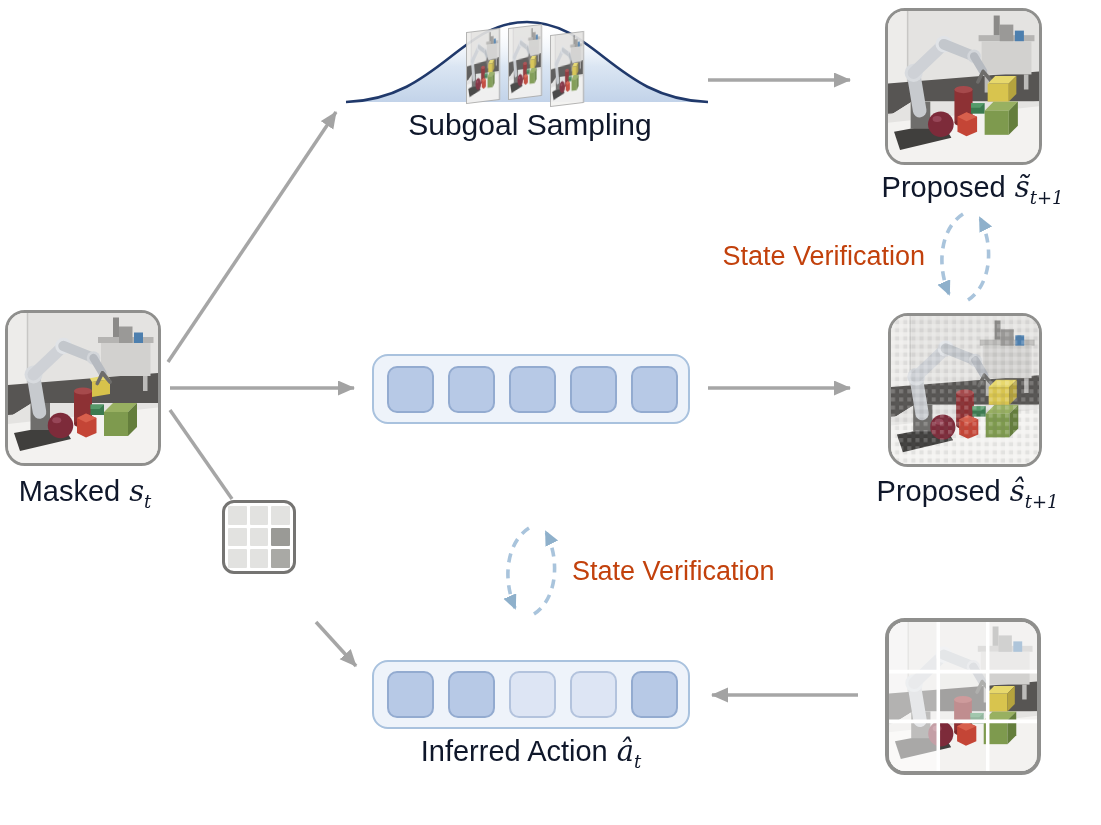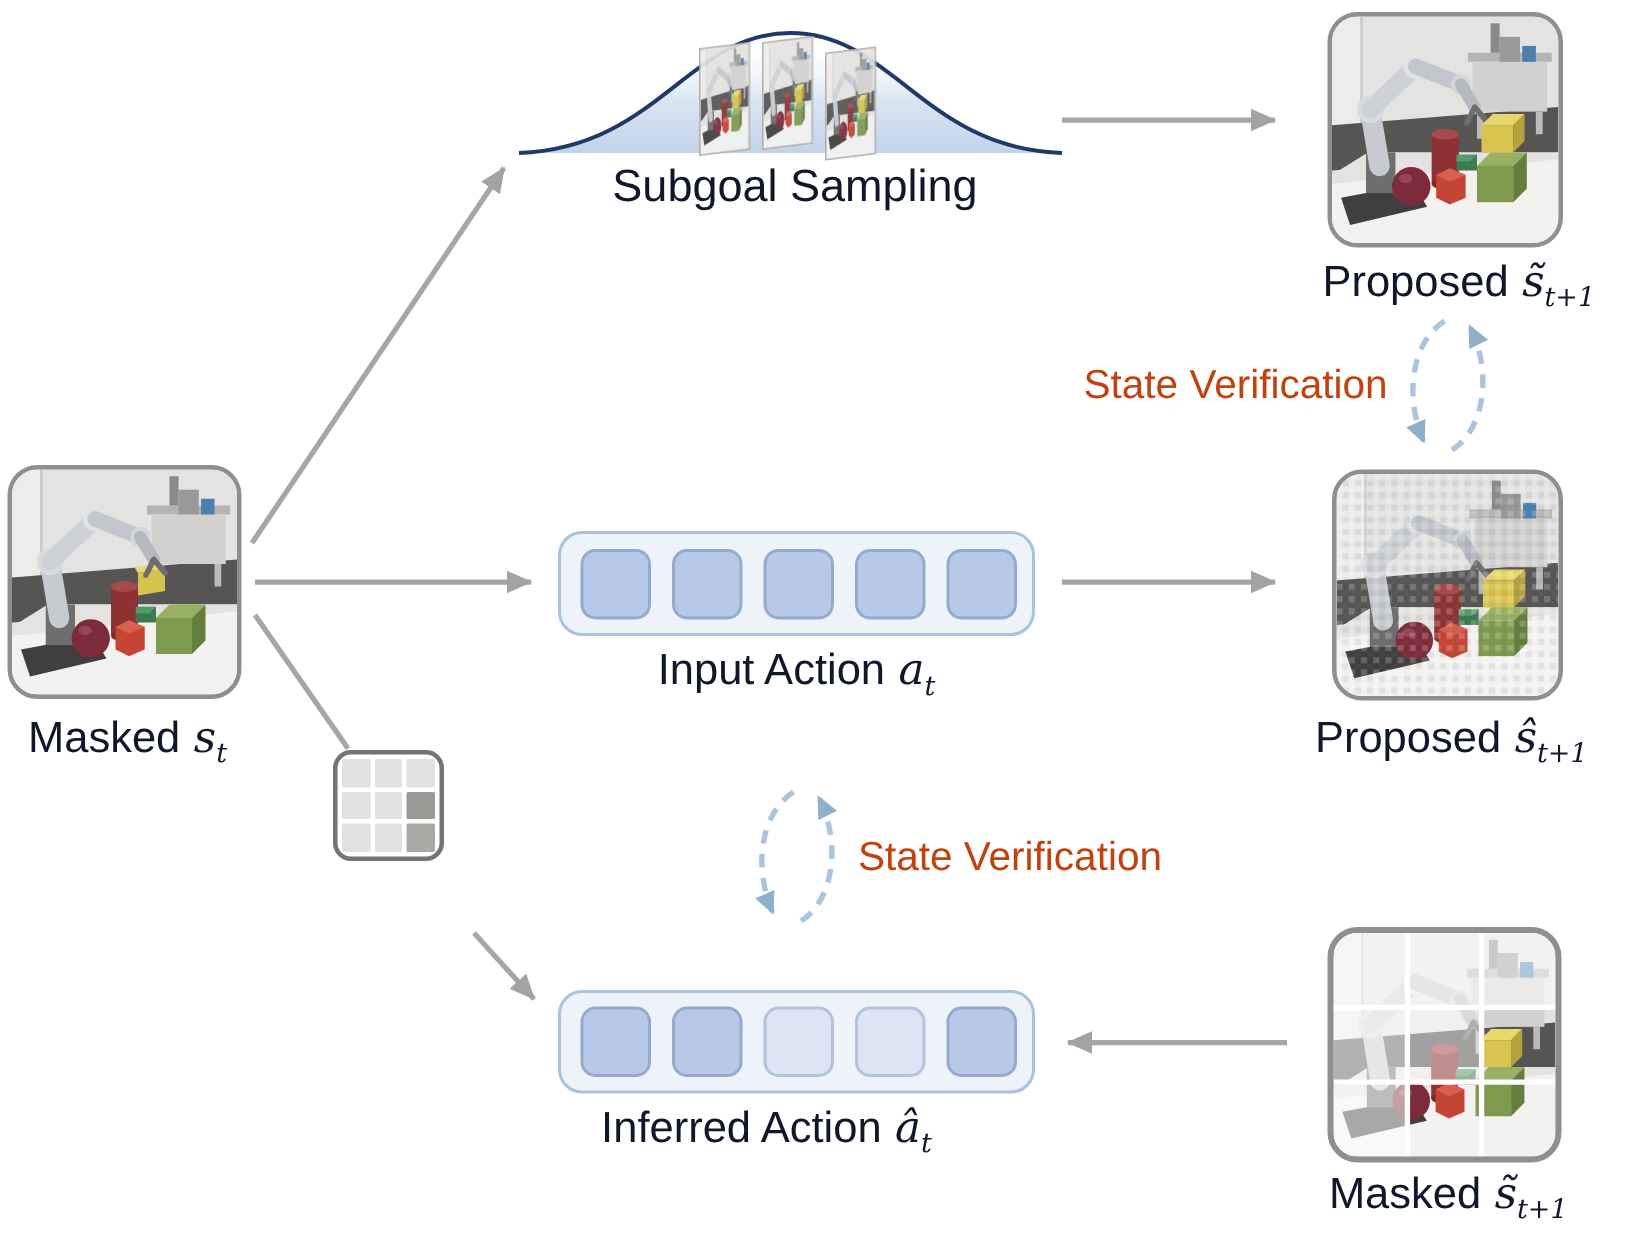--- a/index.html
+++ b/index.html
@@ -210,23 +210,20 @@
     <line x1="8" y1="6" x2="70" y2="95" stroke="#a6a6a6" stroke-width="3.5"></line>
   </svg>
 
   <div class="action-box" style="left:372px;top:354px;width:318px;height:70px">
     <div class="token" data-fill="filled"></div>
     <div class="token" data-fill="filled"></div>
     <div class="token" data-fill="filled"></div>
     <div class="token" data-fill="filled"></div>
     <div class="token" data-fill="filled"></div>
   </div>
-  <div class="lbl center" style="left:372px;top:429px;width:318px">
-    <span>Input Action</span><span class="math"><span>a</span><sub>t</sub></span>
-  </div>
 
   <svg class="abs" style="left:700px;top:372px" width="168" height="32">
     <line x1="8" y1="16" x2="150" y2="16" stroke="#a6a6a6" stroke-width="3.5" marker-end="url(#mk-gray)"></line>
   </svg>
 
   <div class="frame" style="left:888px;top:313px;width:154px;height:154px">
     <svg viewBox="0 0 100 100" preserveAspectRatio="none">
       <use href="#scene-base" width="100" height="100"></use>
       <use href="#ybox-placed" width="100" height="100"></use>
       <rect width="100" height="100" fill="url(#pxpat)"></rect>
@@ -260,21 +257,21 @@
     <span>State Verification</span>
   </div>
 
   <div class="action-box" style="left:372px;top:660px;width:318px;height:69px">
     <div class="token" data-fill="filled"></div>
     <div class="token" data-fill="filled"></div>
     <div class="token" data-fill="light"></div>
     <div class="token" data-fill="light"></div>
     <div class="token" data-fill="filled"></div>
   </div>
-  <div class="lbl center" style="left:352px;top:734px;width:318px">
+  <div class="lbl center" style="left:372px;top:734px;width:318px">
     <span>Inferred Action</span><span class="math"><span>â</span><sub>t</sub></span>
   </div>
 
   <svg class="abs" style="left:698px;top:680px" width="168" height="30">
     <line x1="160" y1="15" x2="14" y2="15" stroke="#a6a6a6" stroke-width="3.5" marker-end="url(#mk-gray)"></line>
   </svg>
 
   <div class="frame" style="left:885px;top:618px;width:156px;height:157px;border-width:4px">
     <svg viewBox="0 0 100 100" preserveAspectRatio="none">
       <use href="#scene-base" width="100" height="100"></use>
@@ -286,17 +283,14 @@
       <rect x="0" y="33.3" width="33.3" height="33.4" fill="rgba(255,255,255,0.55)"></rect>
       <rect x="33.3" y="33.3" width="33.4" height="33.4" fill="rgba(255,255,255,0.45)"></rect>
       <rect x="0" y="66.7" width="33.3" height="33.3" fill="rgba(255,255,255,0.55)"></rect>
 
       <line x1="33.3" y1="0" x2="33.3" y2="100" stroke="#ffffff" stroke-width="2.4"></line>
       <line x1="66.7" y1="0" x2="66.7" y2="100" stroke="#ffffff" stroke-width="2.4"></line>
       <line x1="0" y1="33.3" x2="100" y2="33.3" stroke="#ffffff" stroke-width="2.4"></line>
       <line x1="0" y1="66.7" x2="100" y2="66.7" stroke="#ffffff" stroke-width="2.4"></line>
     </svg>
   </div>
-  <div class="lbl center" style="left:848px;top:778px;width:235px">
-    <span>Masked</span><span class="math"><span>s̃</span><sub>t+1</sub></span>
-  </div>
 
 </div>
 
 </body></html>

